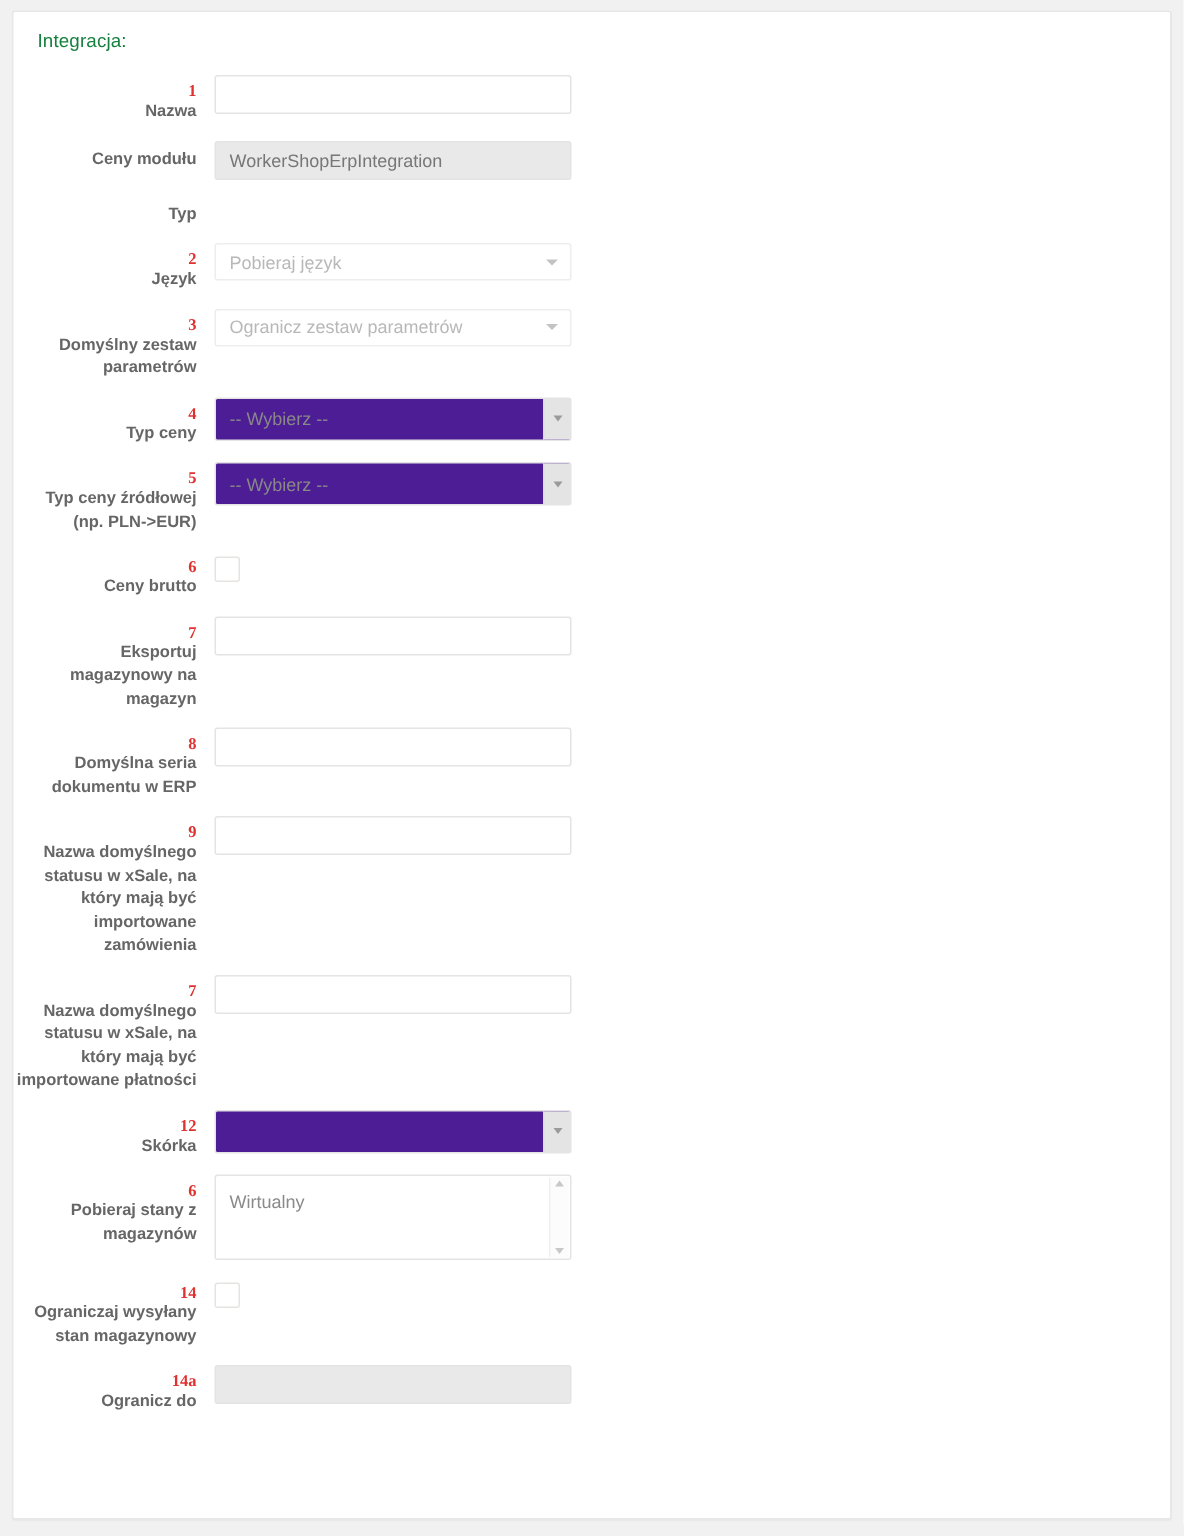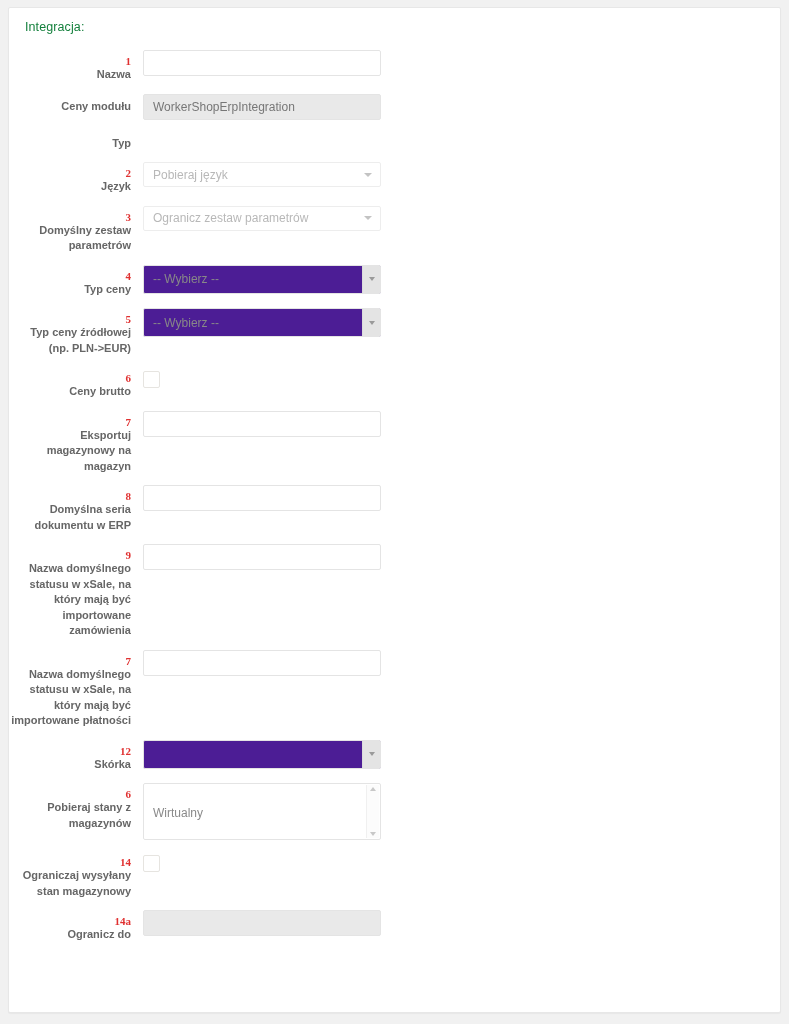--- a/index.html
+++ b/index.html
@@ -166,21 +166,21 @@
 
   
   .mlist {
     box-sizing: border-box;
     width: 238px;
     height: 57px;
     border: 1px solid #e4e4e4;
     border-radius: 2px;
     background: #fff;
     position: relative;
-    padding: 22px 9px;
+    padding: 10px 9px;
     font-size: 12px;
     color: #8a8a8a;
   }
   .mlist .sbar {
     position: absolute;
     right: 1px; top: 1px; bottom: 1px;
     width: 13px;
     background: #fcfcfc;
     border-left: 1px solid #f0f0f0;
     display: flex;

